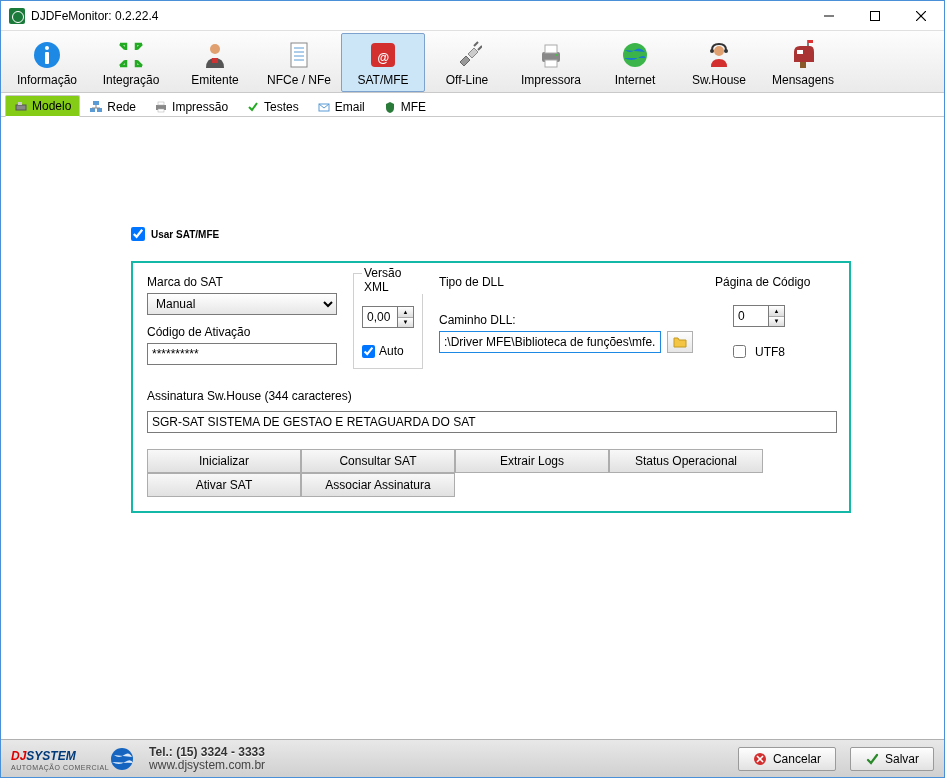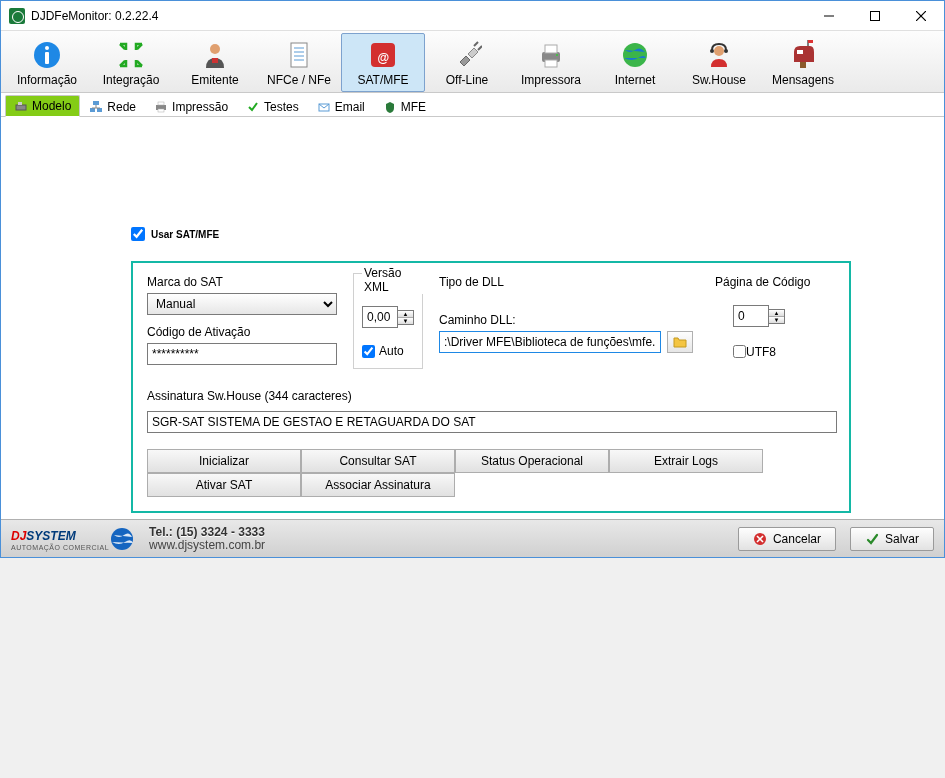--- a/index.html
+++ b/index.html
@@ -1,18 +1,18 @@
 <!DOCTYPE html>
 <html><head>
 <meta charset="utf-8">
 <style>
 * { box-sizing: border-box; margin: 0; padding: 0; font-family: "Segoe UI", Tahoma, sans-serif; font-size: 12px; }
 body { background: #f0f0f0; width: 945px; height: 778px; overflow: hidden; }
 
-.window { width: 945px; height: 558px; background: #fff; border: 1px solid #4a90d9; display: flex; flex-direction: column; }
+.window { width: 945px; height: 778px; background: #fff; border: 1px solid #4a90d9; display: flex; flex-direction: column; }
 
 
 .titlebar { height: 30px; background: #fff; display: flex; align-items: center; padding: 0 0 0 8px; border-bottom: 1px solid #e0e0e0; }
 .titlebar .app-icon { width: 16px; height: 16px; background: #1a7a3a; border-radius: 2px; margin-right: 6px; position:relative; }
 .titlebar .app-icon::after{content:"";position:absolute;top:3px;left:3px;width:10px;height:10px;border:1px solid #fff;border-radius:50%;}
 .titlebar .title { flex: 1; color: #000; }
 .titlebar .win-btn { width: 46px; height: 30px; display: flex; align-items: center; justify-content: center; color: #000; }
 
 
 .toolbar { height: 62px; background: linear-gradient(#fdfdfd,#eaeaea); border-bottom: 1px solid #c9c9c9; display: flex; padding: 2px 4px 0; }
@@ -38,21 +38,21 @@
 
 .groupbox { border: 2px solid #14b8a6; padding: 12px 14px 14px; position: relative; }
 
 .row { display: flex; gap: 16px; }
 .col { display: flex; flex-direction: column; }
 .label { color: #000; margin-bottom: 4px; }
 
 select, input[type=text] { height: 22px; border: 1px solid #7a7a7a; padding: 0 4px; background: #fff; font-size: 12px; }
 select { background: linear-gradient(#fff,#e6e6e6); }
 
-.spinner { display: flex; align-items: center; }
+.spinner { display: flex; }
 .spinner input { width: 36px; text-align: left; }
 .spinner .spins { display:flex;flex-direction:column;width:16px;border:1px solid #7a7a7a;border-left:none;}
 .spinner .spins div{flex:1;display:flex;align-items:center;justify-content:center;font-size:6px;background:linear-gradient(#fff,#ddd);cursor:pointer;}
 .spinner .spins div:first-child{border-bottom:1px solid #aaa;}
 
 .folder-btn { width: 26px; height: 22px; border: 1px solid #b0b0b0; background: linear-gradient(#fefefe,#e6e6e6); display:flex;align-items:center;justify-content:center;cursor:pointer;}
 
 .btn { height: 24px; border: 1px solid #adadad; background: linear-gradient(#f8f8f8,#e1e1e1); cursor: pointer; display:flex;align-items:center;justify-content:center;padding:0 8px;}
 
 .actions { display:flex; margin-top:16px; flex-wrap: wrap;}
@@ -318,45 +318,45 @@
 
           <div class="col" style="width:120px;">
             <div class="label">Página de Código</div>
             <div class="spinner" style="margin-top:12px;margin-left:18px;">
               <input type="text" value="0" style="">
               <div class="spins">
                   <div>▲</div>
                   <div>▼</div>
                 </div>
             </div>
-            <div style="display:flex;align-items:flex-start;gap:0;margin-top:18px;margin-left:18px;">
+            <div style="display:flex;align-items:flex-start;gap:9px;margin-top:18px;margin-left:18px;">
               <input type="checkbox" style="">
               <span>UTF8</span>
             </div>
           </div>
 
         </div>
 
         <div style="margin-top:18px;">
           <div class="label">Assinatura Sw.House (344 caracteres)</div>
           <input type="text" style="width: 690px; margin-top: 4px;" value="SGR-SAT SISTEMA DE GESTAO E RETAGUARDA DO SAT">
         </div>
 
         <div class="actions">
           <div class="btn">
               <span>Inicializar</span>
             </div>
           <div class="btn">
               <span>Consultar SAT</span>
             </div>
           <div class="btn">
+              <span>Extrair Logs</span>
+            </div>
+          <div class="btn">
               <span>Status Operacional</span>
-            </div>
-          <div class="btn">
-              <span>Extrair Logs</span>
             </div>
           <div class="btn">
               <span>Ativar SAT</span>
             </div>
           <div class="btn">
               <span>Associar Assinatura</span>
             </div>
         </div>
 
       </div>

